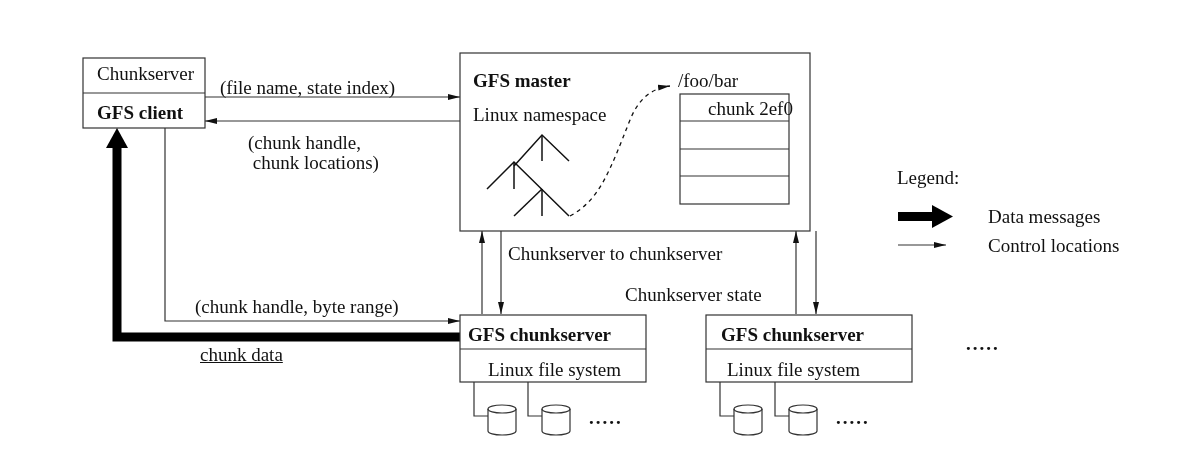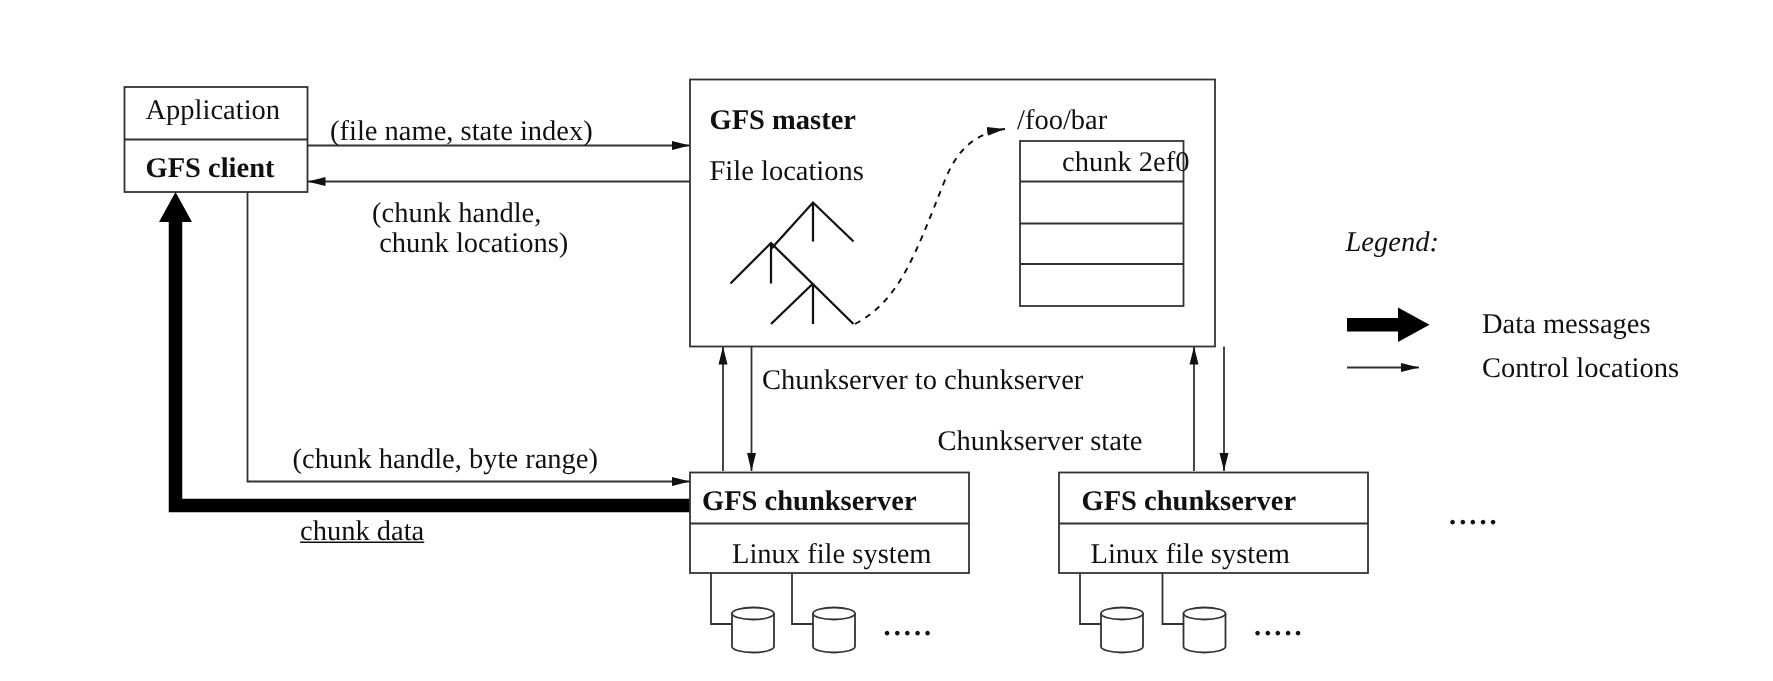--- a/index.html
+++ b/index.html
@@ -90,42 +90,42 @@
     <ellipse cx="803" cy="409" rx="14" ry="4"></ellipse>
   </g>
 
   <g>
     <rect x="898" y="212" width="35" height="9" fill="#000"></rect>
     <path d="M932,205 L953,216.5 L932,228 Z" fill="#000"></path>
   </g>
   <line x1="898" y1="245" x2="946" y2="245" stroke="#333" stroke-width="1.2" marker-end="url(#ah)"></line>
 </svg>
 
-<div class="lbl" style="left:97px;top:64px;">Application</div>
+<div class="lbl" style="left:97px;top:64px;">Chunkserver</div>
 <div class="lbl bold" style="left:97px;top:103px;">GFS client</div>
 
 <div class="lbl" style="left:220px;top:78px;">(file name, state index)</div>
 <div class="lbl" style="left:248px;top:133px;">(chunk handle,</div>
 <div class="lbl" style="left:248px;top:153px;white-space:pre;"> chunk locations)</div>
 
 <div class="lbl bold" style="left:473px;top:71px;">GFS master</div>
-<div class="lbl" style="left:473px;top:105px;">File locations</div>
+<div class="lbl" style="left:473px;top:105px;">Linux namespace</div>
 <div class="lbl" style="left:678px;top:71px;">/foo/bar</div>
 <div class="lbl" style="left:686px;top:99px;margin-left:22px;">chunk 2ef0</div>
 
 <div class="lbl" style="left:508px;top:244px;">Chunkserver to chunkserver</div>
 <div class="lbl" style="left:625px;top:285px;">Chunkserver state</div>
 <div class="lbl" style="left:195px;top:297px;">(chunk handle, byte range)</div>
 <div class="lbl" style="left:200px;top:345px;text-decoration:underline;">chunk data</div>
 
 <div class="lbl bold" style="left:468px;top:325px;">GFS chunkserver</div>
 <div class="lbl" style="left:488px;top:360px;">Linux file system</div>
 <div class="lbl bold" style="left:589px;top:408px;letter-spacing:2px;">.....</div>
 
 <div class="lbl bold" style="left:721px;top:325px;">GFS chunkserver</div>
 <div class="lbl" style="left:727px;top:360px;">Linux file system</div>
 <div class="lbl bold" style="left:836px;top:408px;letter-spacing:2px;">.....</div>
 
 <div class="lbl bold" style="left:966px;top:334px;letter-spacing:2px;">.....</div>
 
-<div class="lbl" style="left:897px;top:152px;font-style:italic;">Legend:</div>
+<div class="lbl" style="left:897px;top:168px;">Legend:</div>
 <div class="lbl" style="left:988px;top:207px;">Data messages</div>
 <div class="lbl" style="left:988px;top:236px;">Control locations</div>
 
 </body></html>

